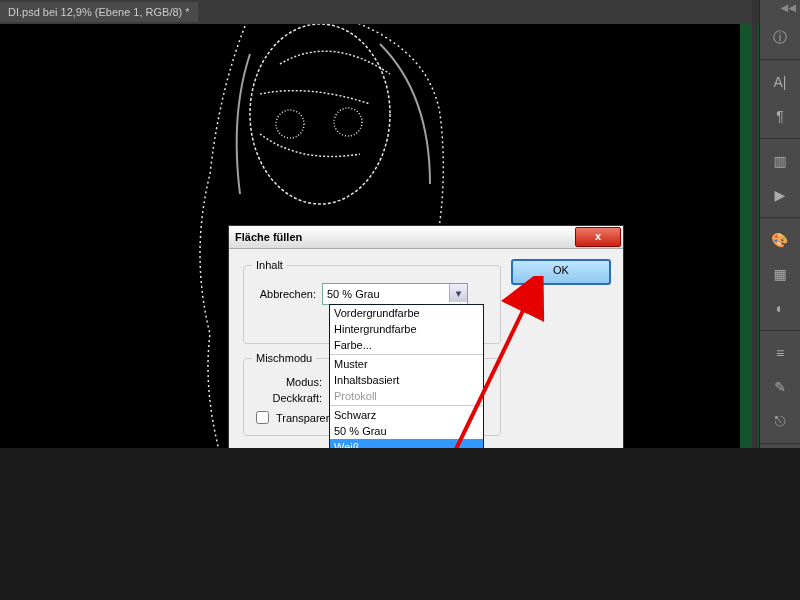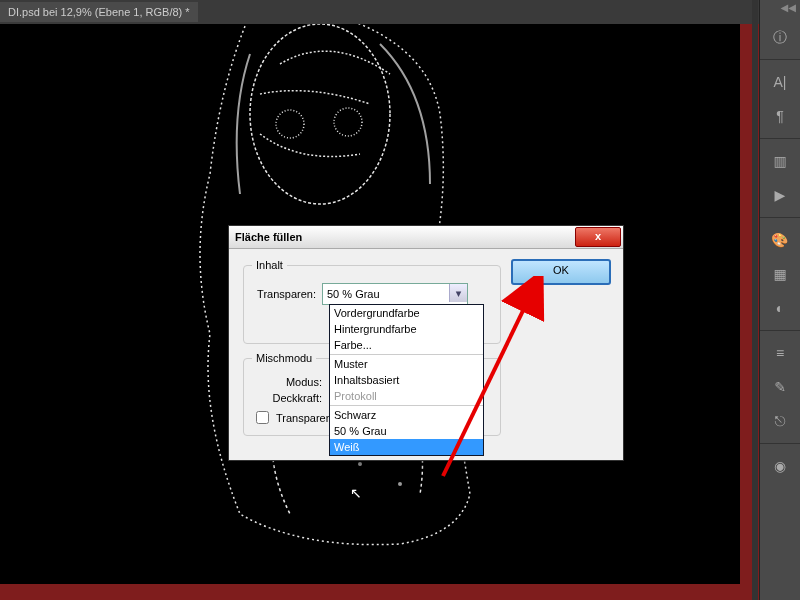--- a/index.html
+++ b/index.html
@@ -1,16 +1,16 @@
 <!DOCTYPE html>
 <html><head>
 <meta charset="utf-8">
 <style>
 body{margin:0;overflow:hidden;font-family:Tahoma,sans-serif;font-size:11px;background:#1a1a1a}
-.app{width:800px;height:600px;position:relative;background:#7f1d1d}
+.app{width:800px;height:448px;position:relative;background:#14532d}
 .tab{position:absolute;top:0;left:0;right:0;height:24px;background:#3a3a3a;display:flex;align-items:center}
 .tabt{color:#ccc;padding:4px 8px;background:#4a4a4a}
 .rp{position:absolute;right:0;top:0;width:40px;height:600px;background:#4a4a4a;border-left:1px solid #222}
 .db{position:absolute;right:42px;top:0;width:6px;height:600px;background:#333}
 .rp .i{width:24px;height:24px;margin:10px auto;color:#aaa;text-align:center;font-size:14px;line-height:24px}
 .rp .sep{height:1px;background:#333;margin:2px 0}
 .canvas{position:absolute;left:0;top:24px;width:740px;height:560px;background:#000;overflow:hidden}
 .art{position:absolute;left:100px;top:-30px;width:420px;height:560px}
 .dlg{position:absolute;left:228px;top:225px;width:394px;background:#f0f0f0;border:1px solid #333;box-shadow:2px 2px 8px rgba(0,0,0,.5)}
 .tbar{height:22px;background:linear-gradient(#fff,#dcdcdc);display:flex;align-items:center;padding-left:6px;border-bottom:1px solid #aaa}
@@ -95,21 +95,21 @@
    <span>Fläche füllen</span>
    <div class="cls">x</div>
   </div>
   <div class="body">
    <div class="btns">
     <div class="btn ok">OK</div>
    </div>
    <fieldset style="width:240px">
     <legend>Inhalt</legend>
     <div class="row">
-     <div class="lbl">Transparen:</div>
+     <div class="lbl">Abbrechen:</div>
      <div class="sel">
       <span>50 % Grau</span>
       <div class="ar">▾</div>
      </div>
     </div>
     <div style="height:26px"></div>
    </fieldset>
    <fieldset style="width:240px">
     <legend>Mischmodu</legend>
     <div class="row">

